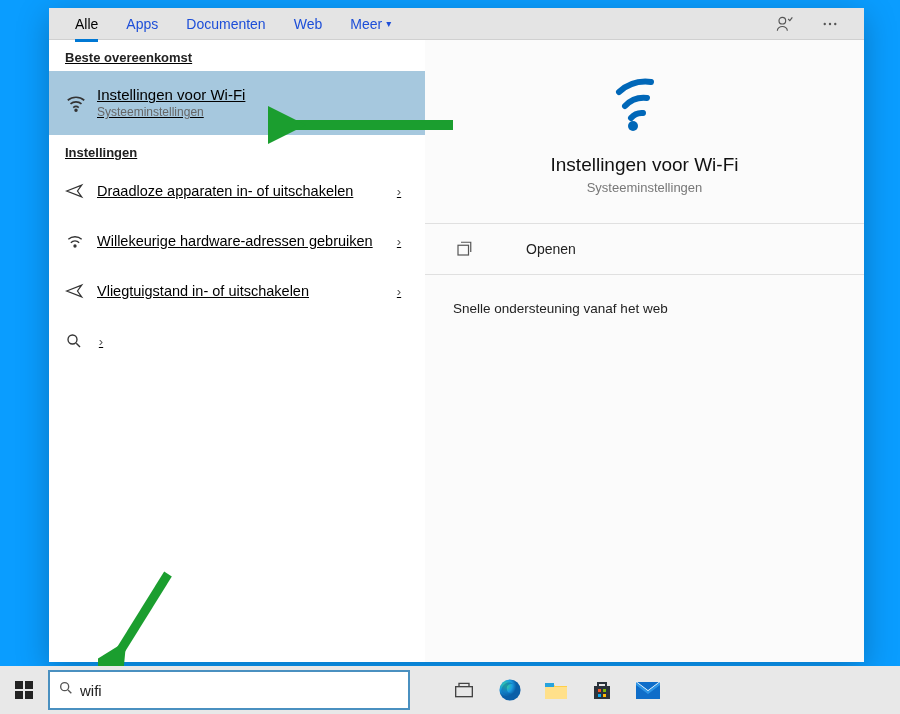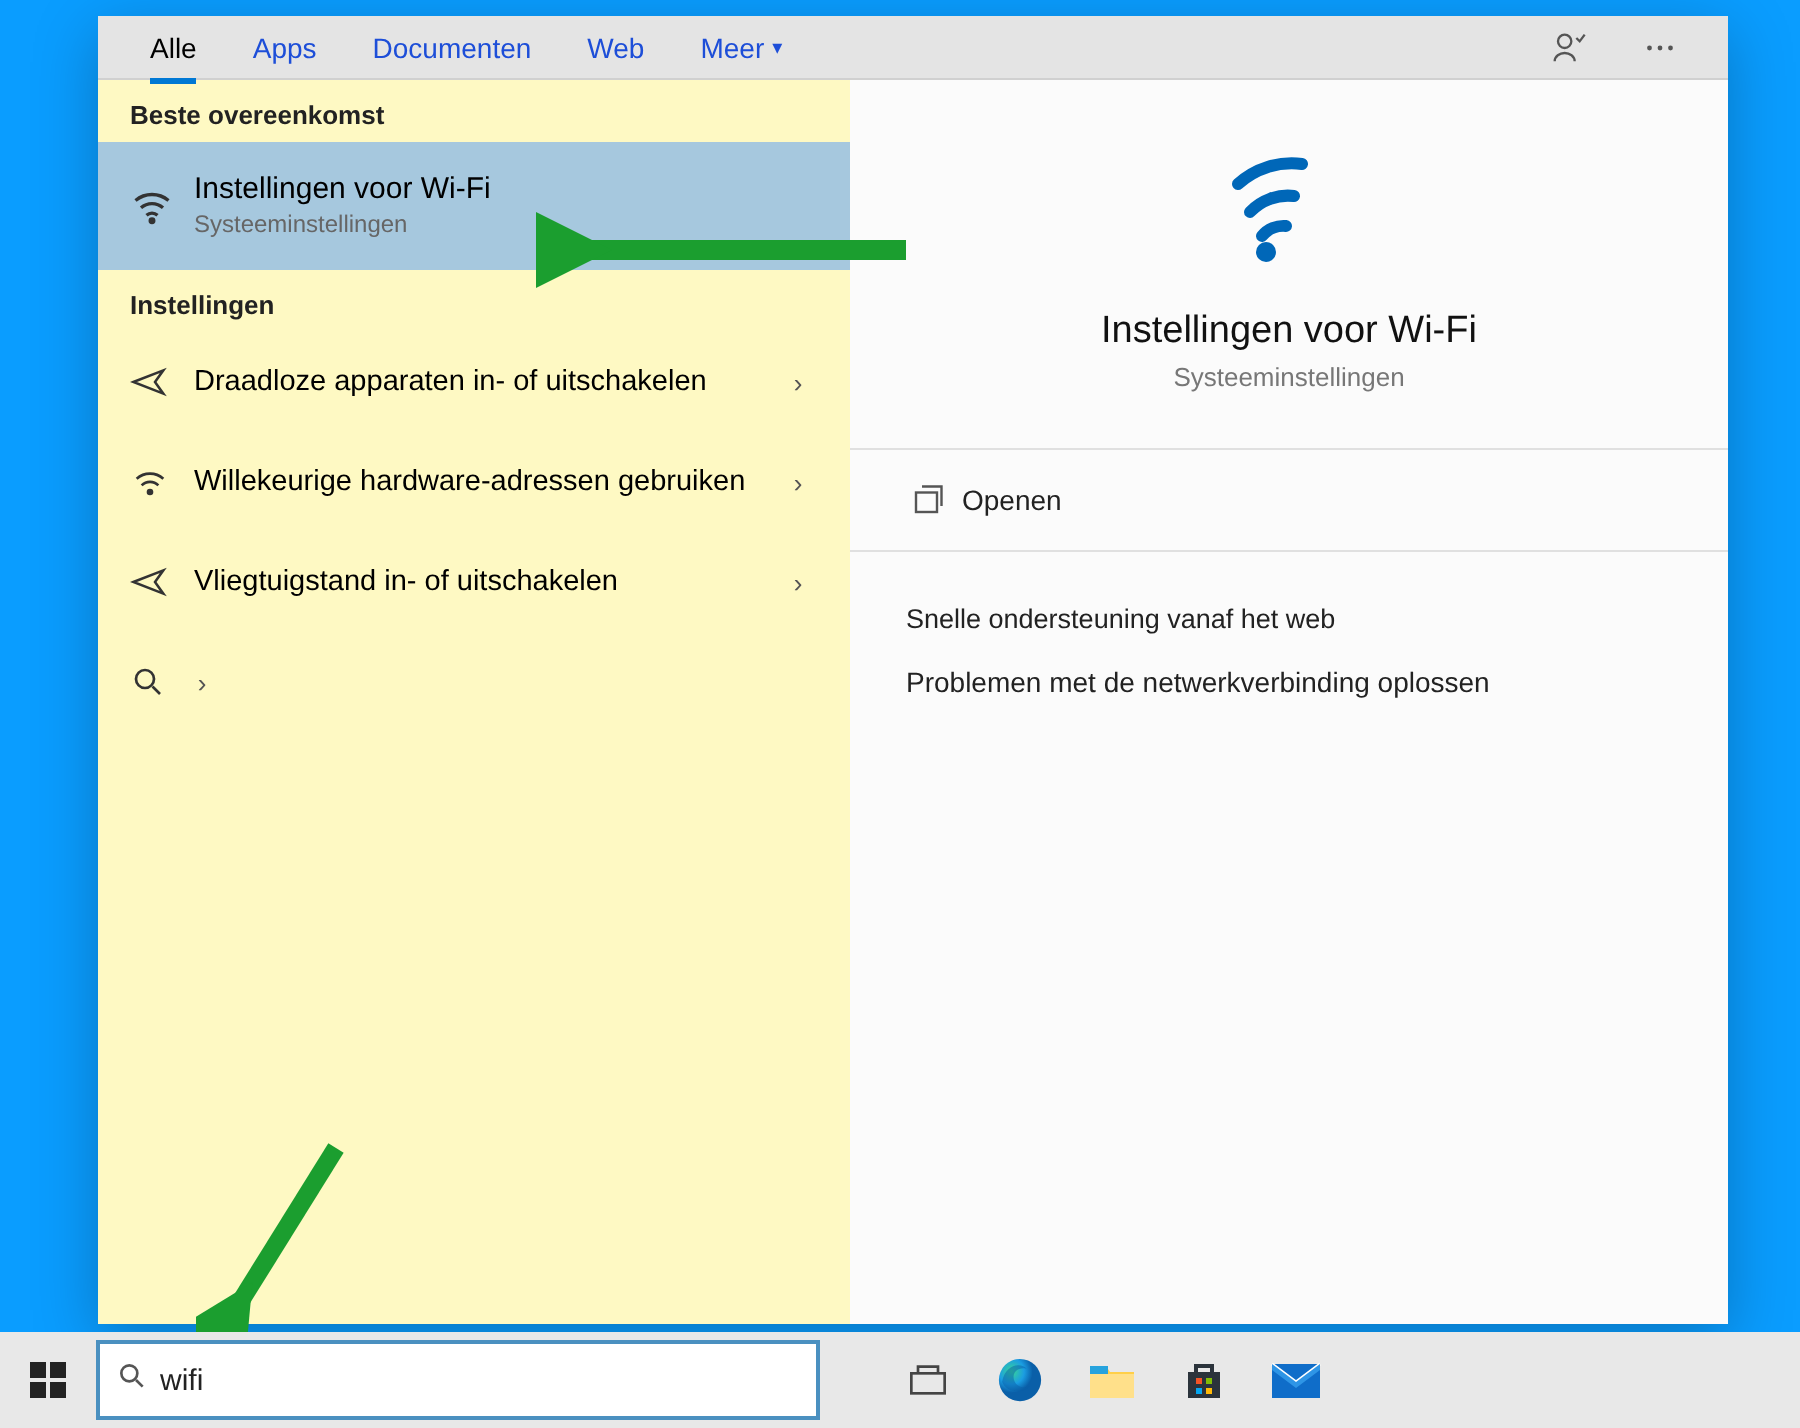--- a/index.html
+++ b/index.html
@@ -47,23 +47,24 @@
   background: #0078d4;
 }
 .tab .chevron-down { margin-left: 4px; font-size: 10px; }
 .tabs-right { margin-left: auto; display: flex; gap: 18px; padding-right: 8px; }
 .tabs-right .icon-btn { width: 28px; height: 28px; display:flex; align-items:center; justify-content:center; color:#555; cursor:pointer; }
 
 .panel-body { display: flex; flex: 1; overflow: hidden; }
 
 .left-col {
   width: 376px;
-  background: #fef9c3;
+  background: #ffffff;
   display: flex;
   flex-direction: column;
+  text-decoration: underline;
 }
 .section-label {
   font-size: 13px;
   font-weight: 600;
   color: #222;
   padding: 10px 16px 6px;
 }
 .result-row {
   display: flex;
   align-items: center;
@@ -99,20 +100,21 @@
 .preview-title { font-size: 19px; text-align: center; color: #111; margin-bottom: 4px; }
 .preview-subtitle { font-size: 13px; text-align: center; color: #777; margin-bottom: 28px; }
 .divider { height: 1px; background: #e0e0e0; margin: 0 -28px 0; }
 .action-row {
   display: flex;
   align-items: center;
   padding: 16px 2px;
   font-size: 14px;
   color: #222;
   cursor: pointer;
+  gap: 45px;
 }
 .action-row .act-icon { width: 26px; color:#555; display:flex; }
 .quick-label { font-size: 13.5px; font-weight:400; color:#222; padding: 26px 0 10px;}
 .quick-link { font-size: 14px; color:#222; padding: 6px 0; cursor:pointer; }
 
 
 .taskbar {
   position: absolute;
   left: 0; right: 0; bottom: 0;
   height: 48px;
@@ -285,21 +287,20 @@
         <div class="act-icon">
           <svg width="18" height="18" viewBox="0 0 24 24" fill="none" stroke="#555" stroke-width="1.6">
               <rect x="4" y="7" width="14" height="13"></rect>
               <path d="M8 3h13v13"></path>
             </svg>
         </div>
         <span>Openen</span>
       </div>
       <div class="divider"></div>
       <div class="quick-label">Snelle ondersteuning vanaf het web</div>
-      <div class="quick-link"><span>Problemen met de netwerkverbinding oplossen</span></div>
     </div>
   </div>
 </div>
 
 <svg class="arrow1" width="190" height="40">
   <defs>
       <marker id="ah1" markerWidth="12" markerHeight="12" refX="2" refY="6" orient="auto">
         <path d="M12 0 L0 6 L12 12 z" fill="#1b9e2f"></path>
       </marker>
     </defs>

